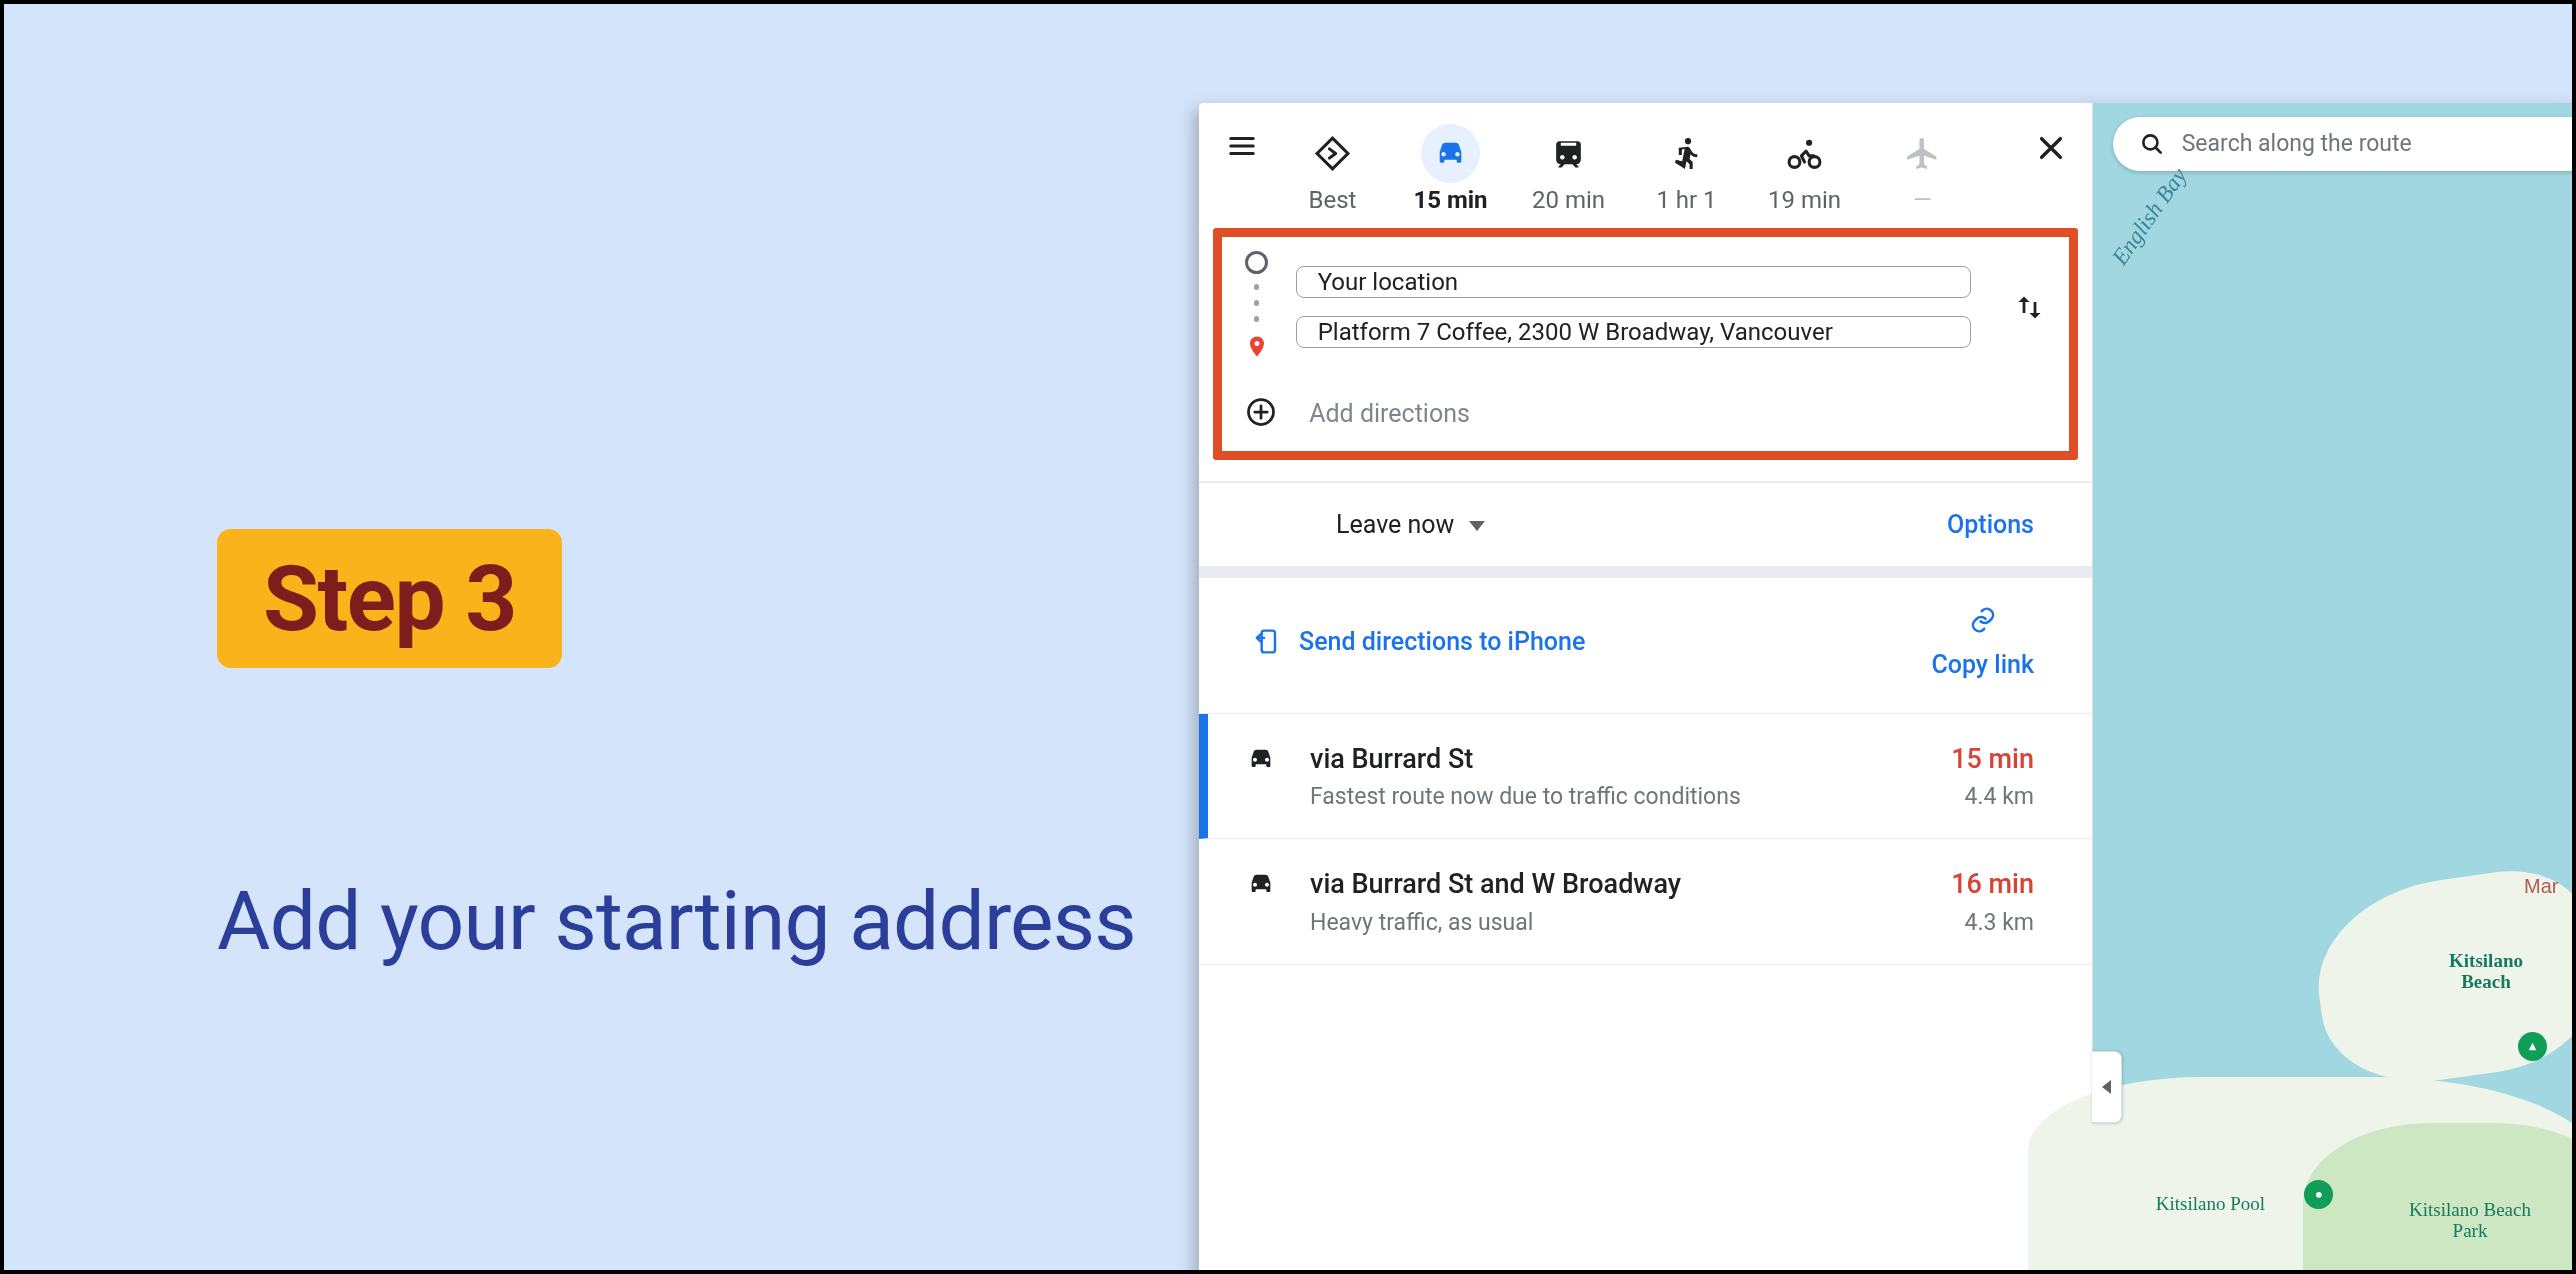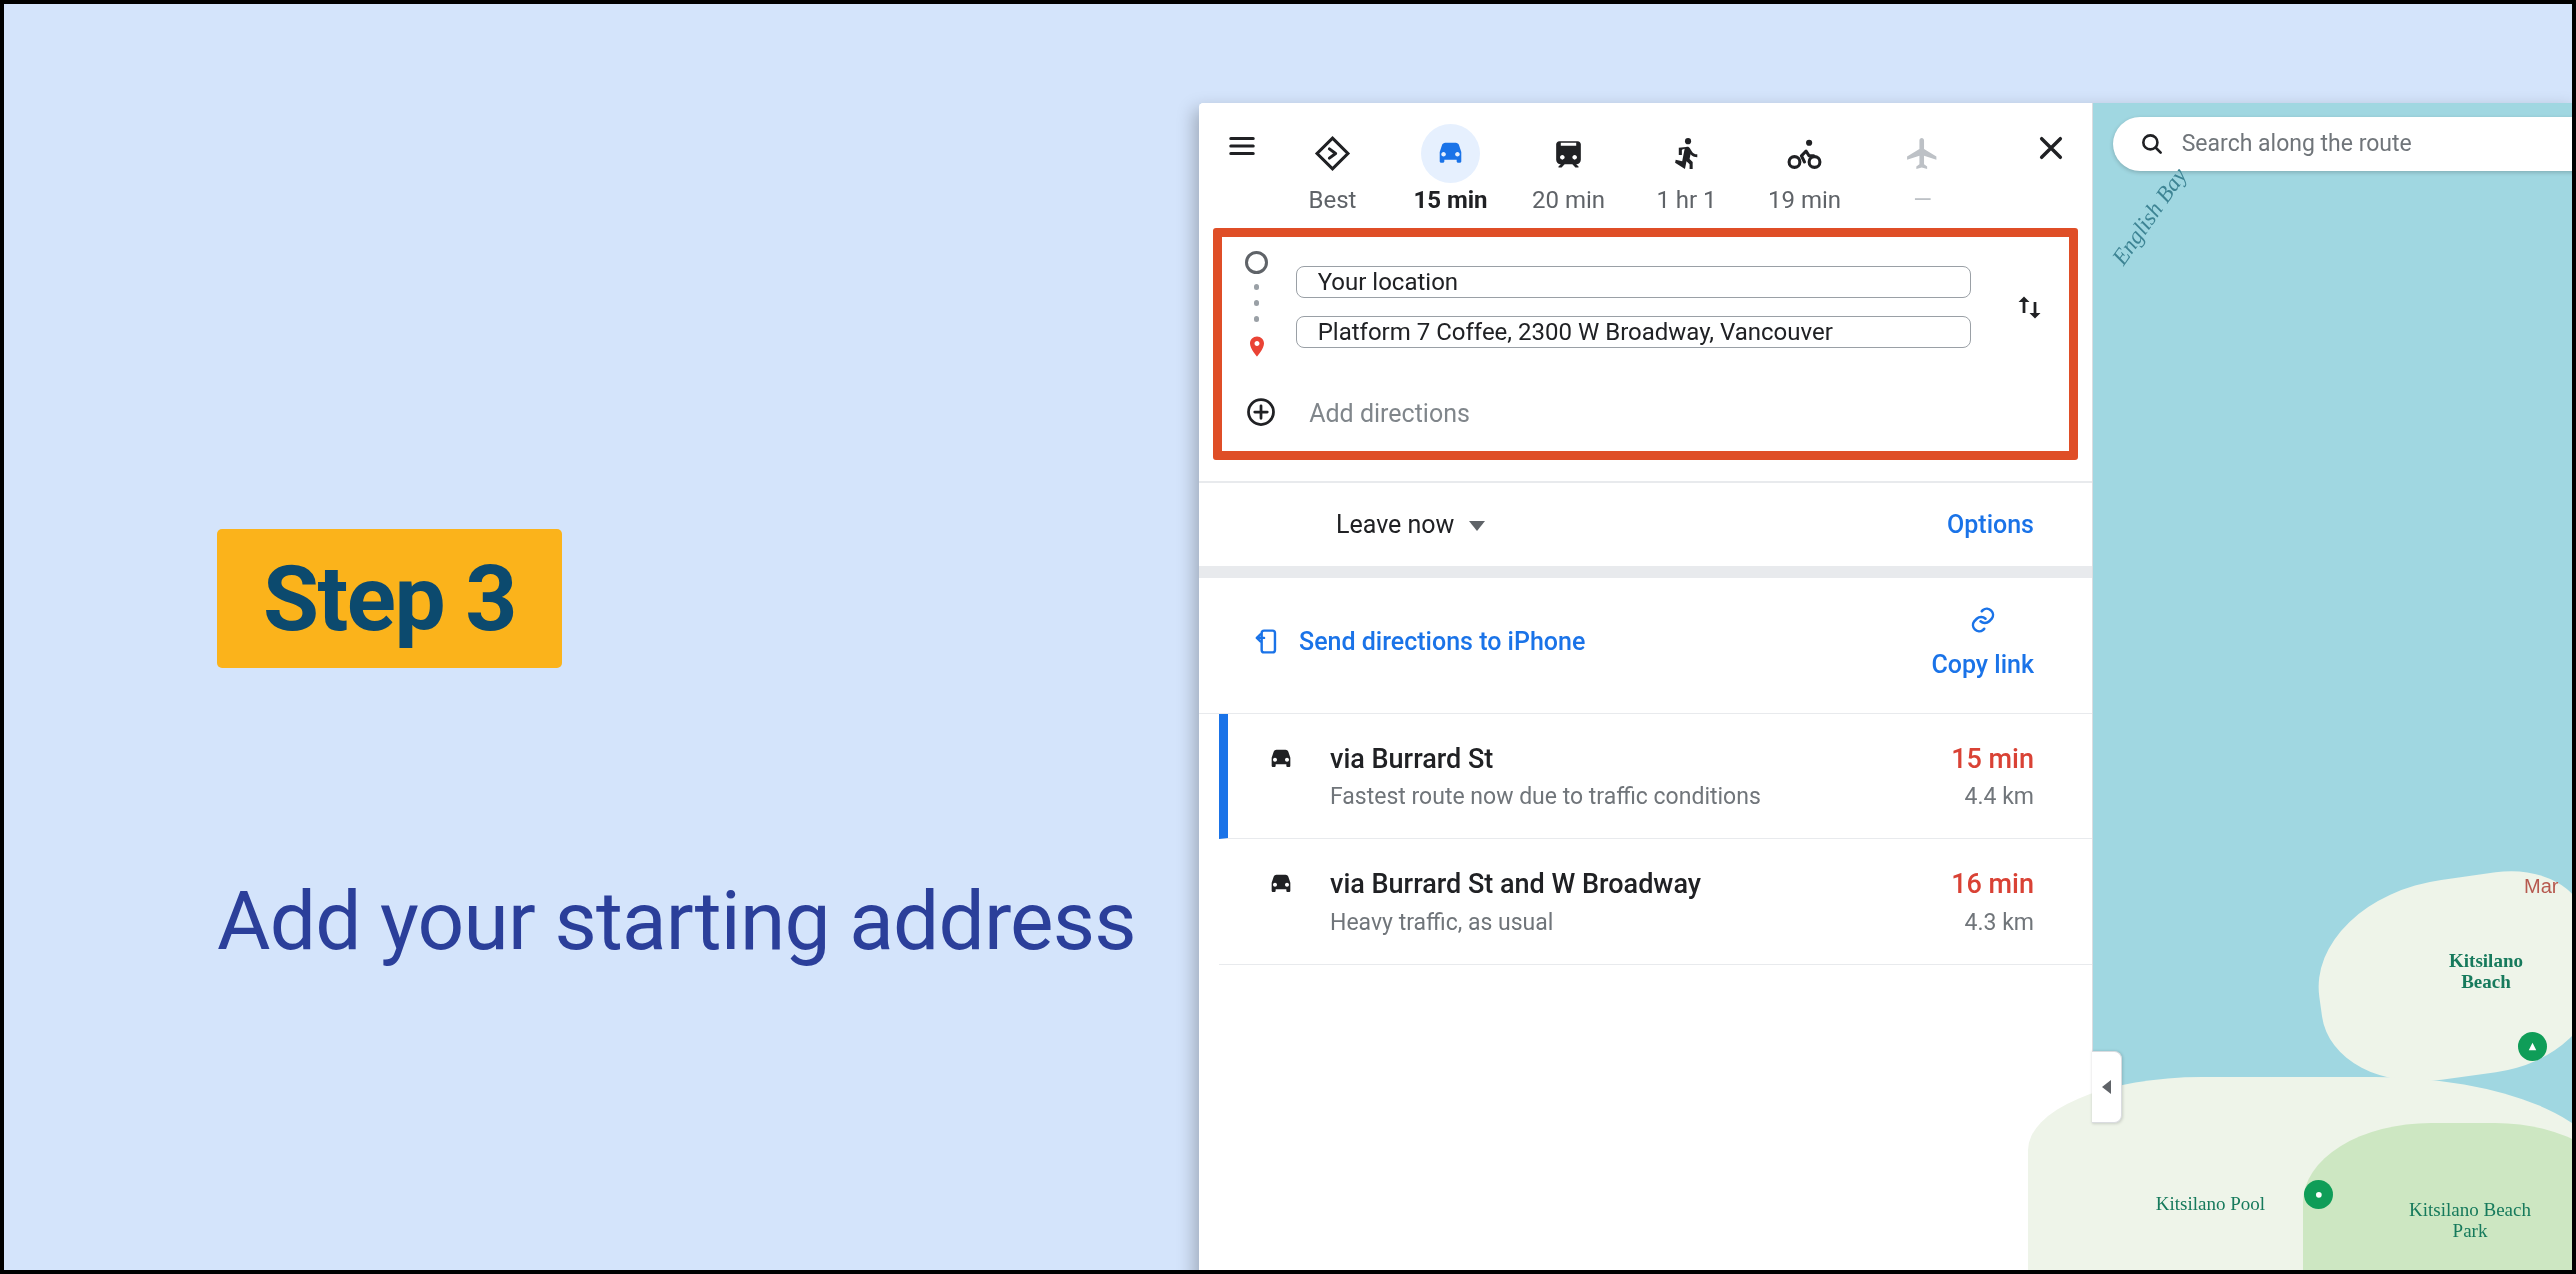--- a/index.html
+++ b/index.html
@@ -22,25 +22,25 @@
       overflow: hidden;
     }
     .text-side {
       position: absolute;
       left: 213px;
       top: 525px;
     }
     .step-badge {
       display: inline-block;
       background: #fbb31b;
-      color: #0c4a6e;
+      color: #7f1d1d;
       font-size: 91px;
       font-weight: 700;
       padding: 16.7px 46px;
-      border-radius: 5px;
+      border-radius: 14px;
       letter-spacing: -1.5px;
     }
     .step-desc {
       margin-top: 198px;
       color: #2b3f9a;
       font-size: 82px;
       line-height: 1.35;
       font-weight: 400;
       letter-spacing: -0.8px;
     }
@@ -250,21 +250,20 @@
       font-weight: 500;
       flex-direction: column;
     }
     .copy-link svg { width: 30px; height: 30px; }
     .route-item {
       display: flex;
       padding: 29px 58px 26px 46px;
       border-bottom: 0.8px solid #e8eaed;
       gap: 33px;
       position: relative;
-      margin-left: 20px;
     }
     .route-item.selected {
       border-left: 9px solid #1a73e8;
       padding-left: 37px;
     }
     .route-icon svg { width: 32px; height: 32px; fill: #202124; }
     .route-body {
       flex: 1;
     }
     .route-title-row {

